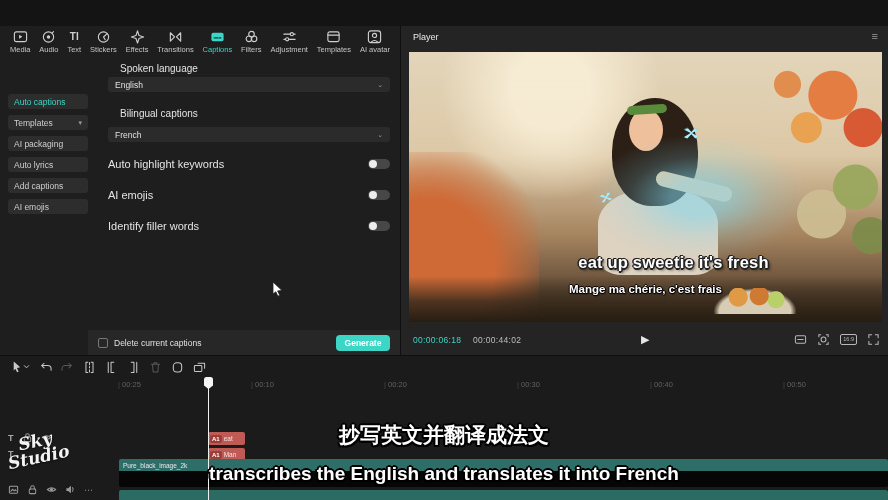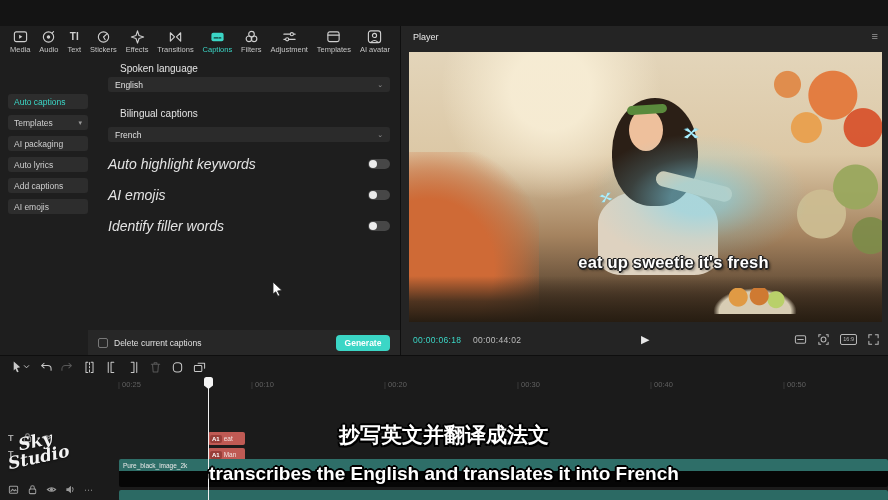--- a/index.html
+++ b/index.html
@@ -29,21 +29,21 @@
     font-size:8.5px; color:#cfcfcf; display:flex; align-items:center; padding:4px 6px; cursor:pointer; white-space:nowrap; }
   .side-btn.active { color:var(--accent,#3bd6c6); }
   .side-btn .chev { margin-left:auto; font-size:7px; color:#9a9a9a; }
 
   .form-label { position:absolute; left:120px; font-size:10px; color:#e3e3e3; }
   .dropdown { position:absolute; left:108px; width:282px; height:15px; background:#2b2b2b; border-radius:3px;
     display:flex; align-items:center; padding:0 7px; font-size:8.5px; color:#e0e0e0; cursor:pointer; }
   .dropdown .chev { margin-left:auto; font-size:7px; color:#9a9a9a; }
 
   .toggle-row { position:absolute; left:108px; width:282px; height:14px; display:flex; align-items:center; }
-  .toggle-row .form-label2 { font-size:14px; color:#e3e3e3;font-style:italic; }
+  .toggle-row .form-label2 { font-size:11px; color:#e3e3e3; }
   .switch { margin-left:auto; width:22px; height:10px; background:#474747; border-radius:6px; position:relative; cursor:pointer; }
   .switch .knob { position:absolute; left:1px; top:1px; width:8px; height:8px; border-radius:50%; background:#ededed; }
 
   .panel-footer { position:absolute; left:88px; right:0; top:304px; height:25px; background:#272727; display:flex; align-items:center; padding:0 10px; }
   .checkbox { width:10px; height:10px; border:1px solid #787878; border-radius:2px; background:transparent; cursor:pointer; }
   .checkbox-label { font-size:8.5px; color:#e0e0e0; margin-left:6px; }
   .generate-btn { margin-left:auto; width:54px; height:16px; background:var(--accent,#3bd6c6); border:none; border-radius:4px;
     color:#fff; font-size:8.5px; font-weight:bold; cursor:pointer; font-family:inherit; }
 
   
@@ -301,20 +301,21 @@
       <div class="v-hair"></div>
       <div class="v-face"></div>
       <div class="v-band"></div>
       <div class="v-arm"></div>
       <div class="v-glow"></div>
       <div class="butterfly" style="left:58%;top:28%"></div>
       <div class="butterfly" style="left:40%;top:52%;transform:rotate(-18deg) scale(.8)"></div>
       <div class="v-table"></div>
       <div class="v-fruit"></div>
       <div class="v-cap1">eat up sweetie it's fresh</div>
+      <div class="v-cap2">Mange ma chérie, c'est frais</div>
     </div>
 
     <div class="controls">
       <span class="tc-current">00:00:06:18</span>
       <span class="tc-total">00:00:44:02</span>
       <span class="play-btn">▶</span>
       <div class="ctrl-icons">
         <svg viewBox="0 0 14 14">
             <rect x="1.5" y="3" width="11" height="8" rx="1.5"></rect>
             <path d="M4 7 H10"></path>

